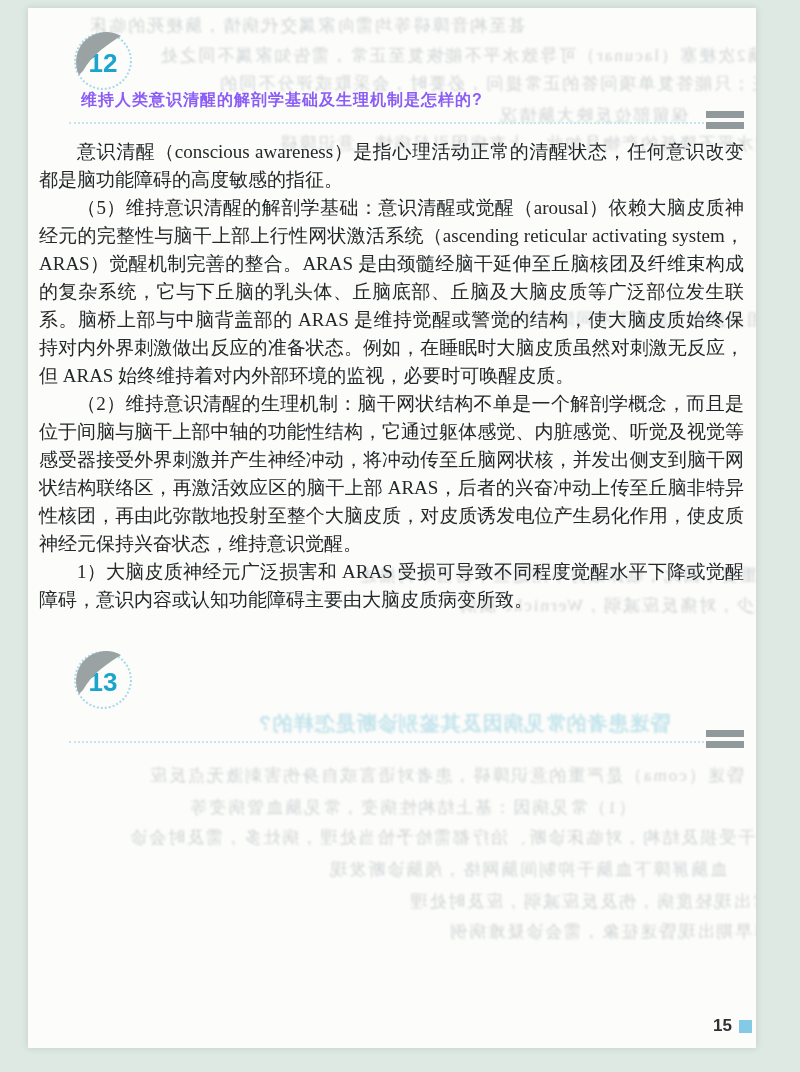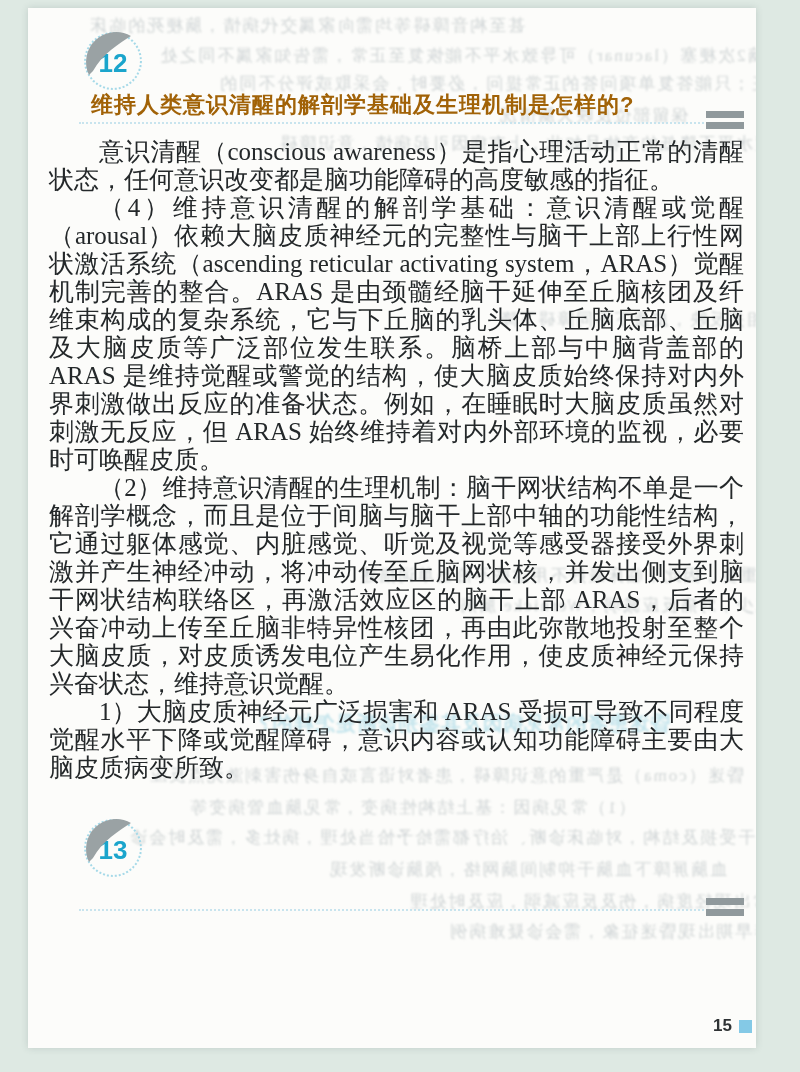--- a/index.html
+++ b/index.html
@@ -27,21 +27,21 @@
     font-size:17px; letter-spacing:2px;
     white-space:nowrap;
     font-family:"Liberation Serif","DejaVu Serif",serif;
     pointer-events:none;
   }
   .bt-teal {
     color:rgba(58,172,202,.30);
     font-family:"Liberation Sans","DejaVu Sans",sans-serif;
     font-weight:bold; font-size:20px; letter-spacing:1px;
   }
-  .content { position:relative; padding:0 12px 0 21px; }
+  .content { position:relative; padding:0 12px 0 11px; }
 
   .sec-head { position:relative; height:96px; }
   .sec1 .sec-head { margin-top:24px; }
   .sec2 .sec-head { margin-top:37px;text-align:right; }
   .badge {
     position:absolute; left:35px; top:0;
     width:58px; height:58px;
   }
   .badge-circle {
     width:58px; height:58px;
@@ -49,34 +49,34 @@
     display:flex; align-items:center; justify-content:center;
     padding-top:4px;
     color:#1ba5cc;
     font-family:"Liberation Sans","DejaVu Sans",sans-serif;
     font-weight:bold; font-size:26px;
   }
   .crescent { position:absolute; left:-9px; top:-9px; }
   .sec-title {
     position:absolute; left:42px; top:58px;
     font-family:"Liberation Sans","DejaVu Sans",sans-serif;
-    font-weight:bold; font-size:22px; letter-spacing:1px;
-    color:#a16207; white-space:nowrap;
+    font-weight:bold; font-size:16px; letter-spacing:1px;
+    color:#8b5cf6; white-space:nowrap;
   }
   .rule {
     position:absolute; left:30px; right:0; top:90px;
     border-top:2px dotted #c8e4ee; height:0;
   }
   .bars { position:absolute; right:0; top:79px; width:38px; }
   .bar { height:7px; background:#90999c; margin-bottom:4px; }
 
   .sec-body { margin-top:10px; }
   .sec-body p {
     margin:0; text-indent:2em; text-align:justify;
-    font-size:25px; line-height:28px; color:#24282a;
+    font-size:19px; line-height:28px; color:#24282a;
   }
 
   .page-footer {
     position:absolute; right:4px; bottom:12px;
     display:flex; align-items:center; gap:7px;text-align:center;
   }
   .pgnum {
     font-family:"Liberation Sans","DejaVu Sans",sans-serif;
     font-size:17px; font-weight:bold; color:#2e3234;
   }
@@ -117,21 +117,21 @@
         </div>
         <div class="sec-title">维持人类意识清醒的解剖学基础及生理机制是怎样的?</div>
         <div class="rule"></div>
         <div class="bars">
           <div class="bar"></div>
           <div class="bar"></div>
         </div>
       </div>
       <div class="sec-body">
         <p>意识清醒（conscious awareness）是指心理活动正常的清醒状态，任何意识改变都是脑功能障碍的高度敏感的指征。</p>
-        <p>（4）维持意识清醒的解剖学基础：意识清醒或觉醒（arousal）依赖大脑皮质神经元的完整性与脑干上部上行性网状激活系统（ascending reticular activating system，ARAS）觉醒机制完善的整合。ARAS 是由颈髓经脑干延伸至丘脑核团及纤维束构成的复杂系统，它与下丘脑的乳头体、丘脑底部、丘脑及大脑皮质等广泛部位发生联系。脑桥上部与中脑背盖部的 ARAS 是维持觉醒或警觉的结构，使大脑皮质始终保持对内外界刺激做出反应的准备状态。例如，在睡眠时大脑皮质虽然对刺激无反应，但 ARAS 始终维持着对内外部环境的监视，必要时可唤醒皮质。</p>
+        <p>（5）维持意识清醒的解剖学基础：意识清醒或觉醒（arousal）依赖大脑皮质神经元的完整性与脑干上部上行性网状激活系统（ascending reticular activating system，ARAS）觉醒机制完善的整合。ARAS 是由颈髓经脑干延伸至丘脑核团及纤维束构成的复杂系统，它与下丘脑的乳头体、丘脑底部、丘脑及大脑皮质等广泛部位发生联系。脑桥上部与中脑背盖部的 ARAS 是维持觉醒或警觉的结构，使大脑皮质始终保持对内外界刺激做出反应的准备状态。例如，在睡眠时大脑皮质虽然对刺激无反应，但 ARAS 始终维持着对内外部环境的监视，必要时可唤醒皮质。</p>
         <p>（2）维持意识清醒的生理机制：脑干网状结构不单是一个解剖学概念，而且是位于间脑与脑干上部中轴的功能性结构，它通过躯体感觉、内脏感觉、听觉及视觉等感受器接受外界刺激并产生神经冲动，将冲动传至丘脑网状核，并发出侧支到脑干网状结构联络区，再激活效应区的脑干上部 ARAS，后者的兴奋冲动上传至丘脑非特异性核团，再由此弥散地投射至整个大脑皮质，对皮质诱发电位产生易化作用，使皮质神经元保持兴奋状态，维持意识觉醒。</p>
         <p>1）大脑皮质神经元广泛损害和 ARAS 受损可导致不同程度觉醒水平下降或觉醒障碍，意识内容或认知功能障碍主要由大脑皮质病变所致。</p>
       </div>
     </section>
 
     <section class="sec sec2">
       <div class="sec-head">
         <div class="badge">
           <svg class="crescent" width="76" height="76" viewBox="0 0 76 76">
             <path d="M 14,52 A 30 30 0 0 1 56,13 C 45,20 27,31 18,48 Z" fill="#9aa2a4"></path>

